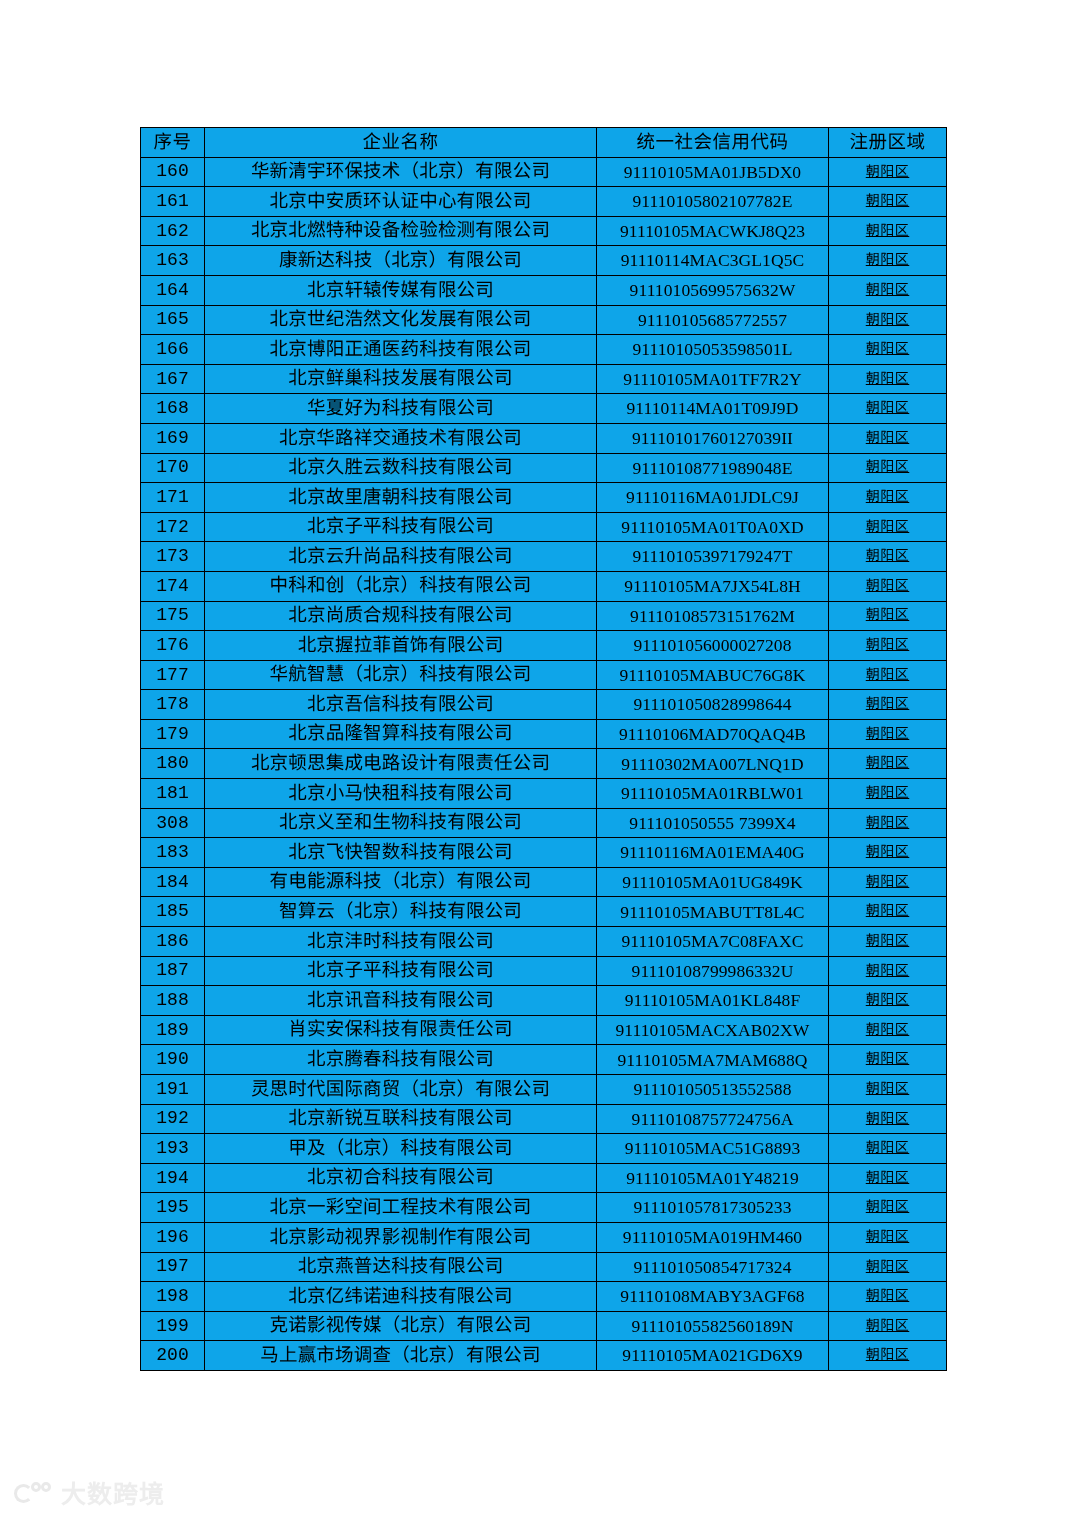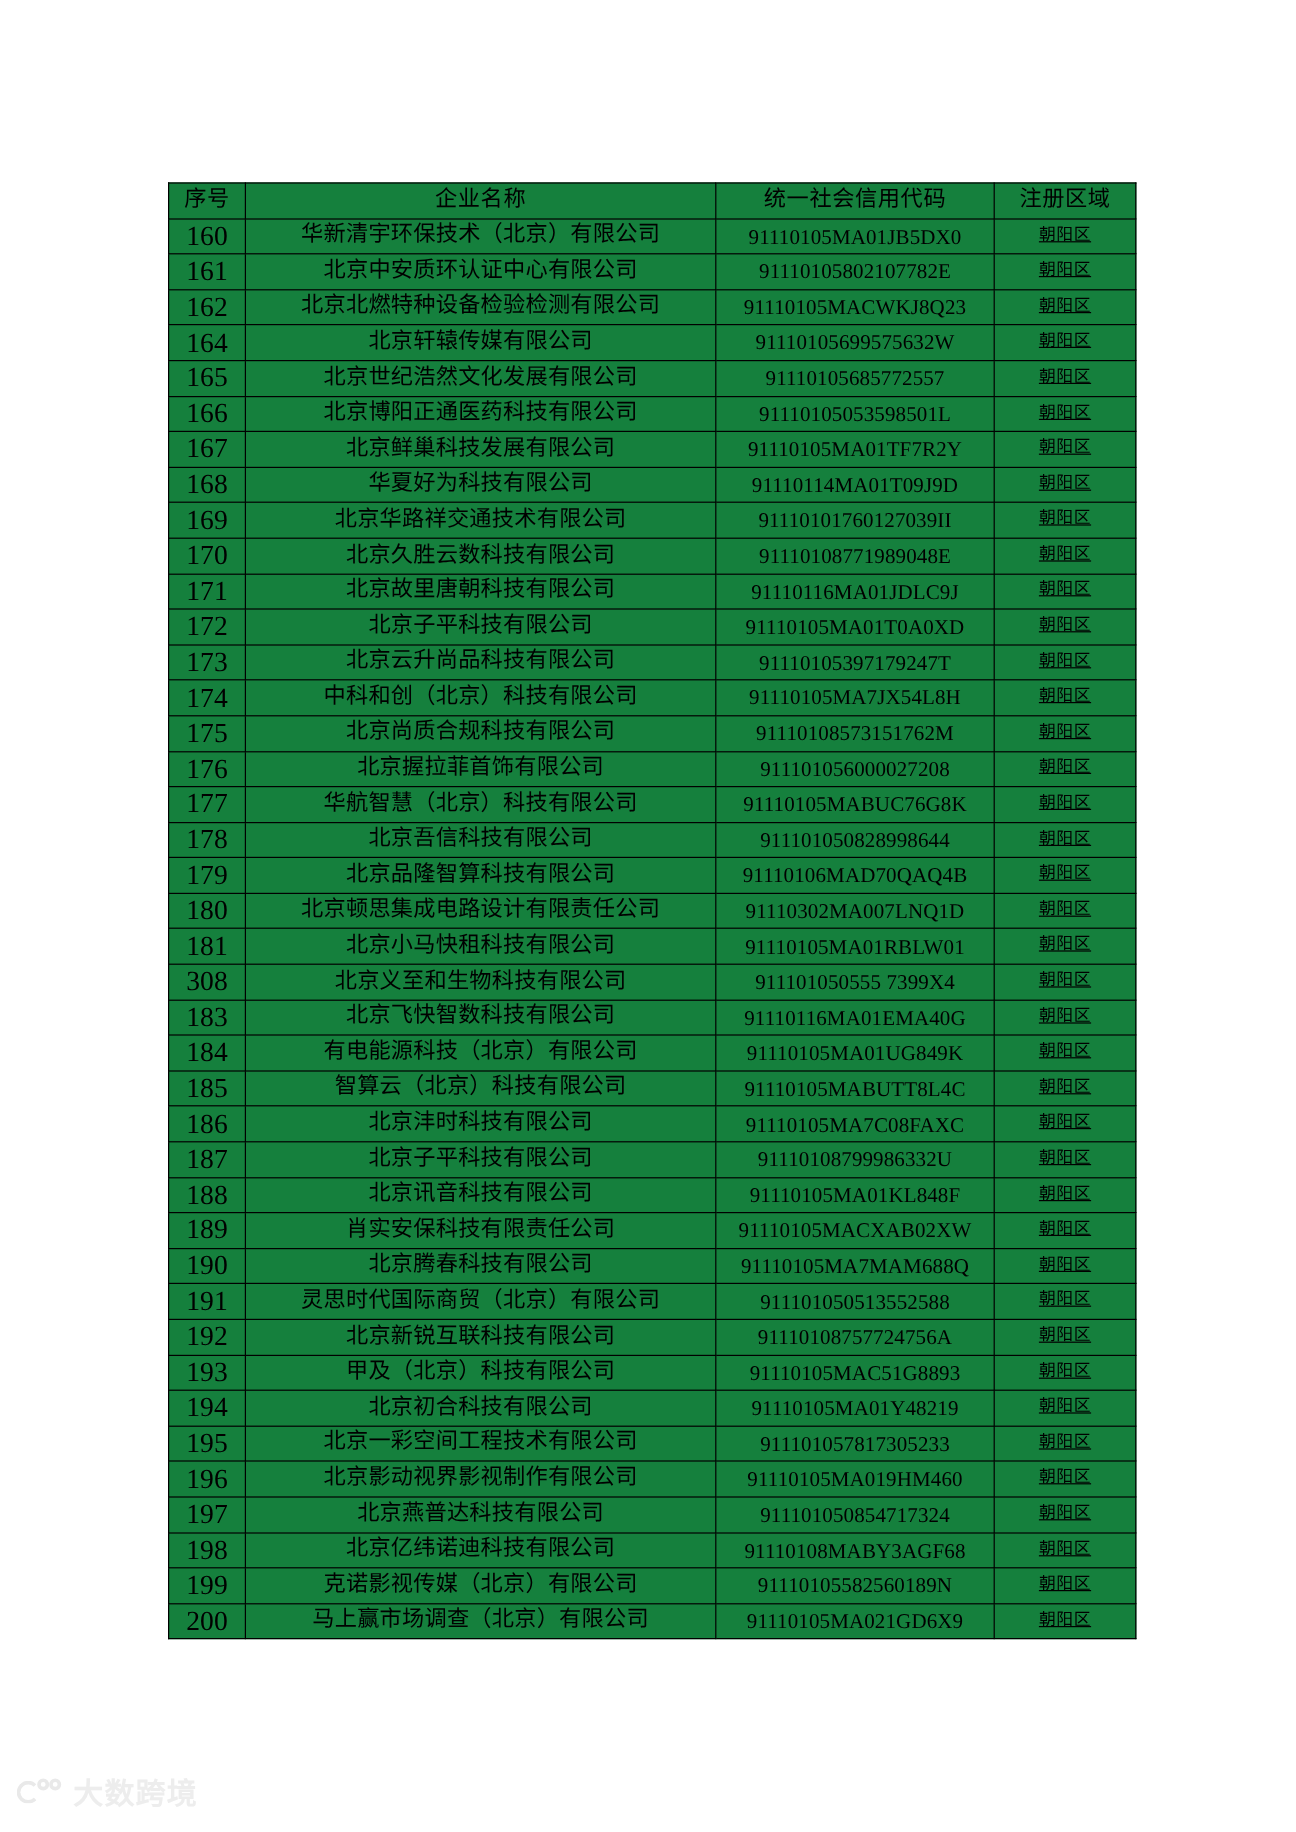--- a/index.html
+++ b/index.html
@@ -28,22 +28,21 @@
     position: absolute;
     left: 140px;
     top: 127px;
     width: 806px;
   }
 
   table.listing {
     border-collapse: collapse;
     width: 806px;
     table-layout: fixed;
-    background: #15803d;
-    margin-top: 25px;
+    background: #0ea5e9;
   }
 
   table.listing col.c-index   { width: 64px;  }
   table.listing col.c-name    { width: 392px; }
   table.listing col.c-code    { width: 232px; }
   table.listing col.c-region  { width: 118px; }
 
   table.listing th,
   table.listing td {
     border: 1px solid #000000;
@@ -57,22 +56,22 @@
     overflow: hidden;
   }
 
   table.listing th {
     font-size: 18.5px;
     font-weight: normal;
     letter-spacing: 0.5px;
   }
 
   td.cell-index {
-    font-size: 23px;
-    font-family: Liberation Serif, serif;
+    font-size: 18px;
+    font-family: Liberation Mono, monospace;
   }
   td.cell-name {
     font-size: 18.5px;
     letter-spacing: 0.2px;
   }
   td.cell-code {
     font-size: 17.5px;
     letter-spacing: 0.1px;
   }
   td.cell-region {
@@ -163,20 +162,26 @@
             <td class="cell-code">91110105802107782E</td>
             <td class="cell-region">朝阳区</td>
           </tr>
           <tr>
             <td class="cell-index">162</td>
             <td class="cell-name">北京北燃特种设备检验检测有限公司</td>
             <td class="cell-code">91110105MACWKJ8Q23</td>
             <td class="cell-region">朝阳区</td>
           </tr>
           <tr>
+            <td class="cell-index">163</td>
+            <td class="cell-name">康新达科技（北京）有限公司</td>
+            <td class="cell-code">91110114MAC3GL1Q5C</td>
+            <td class="cell-region">朝阳区</td>
+          </tr>
+          <tr>
             <td class="cell-index">164</td>
             <td class="cell-name">北京轩辕传媒有限公司</td>
             <td class="cell-code">91110105699575632W</td>
             <td class="cell-region">朝阳区</td>
           </tr>
           <tr>
             <td class="cell-index">165</td>
             <td class="cell-name">北京世纪浩然文化发展有限公司</td>
             <td class="cell-code">91110105685772557</td>
             <td class="cell-region">朝阳区</td>

